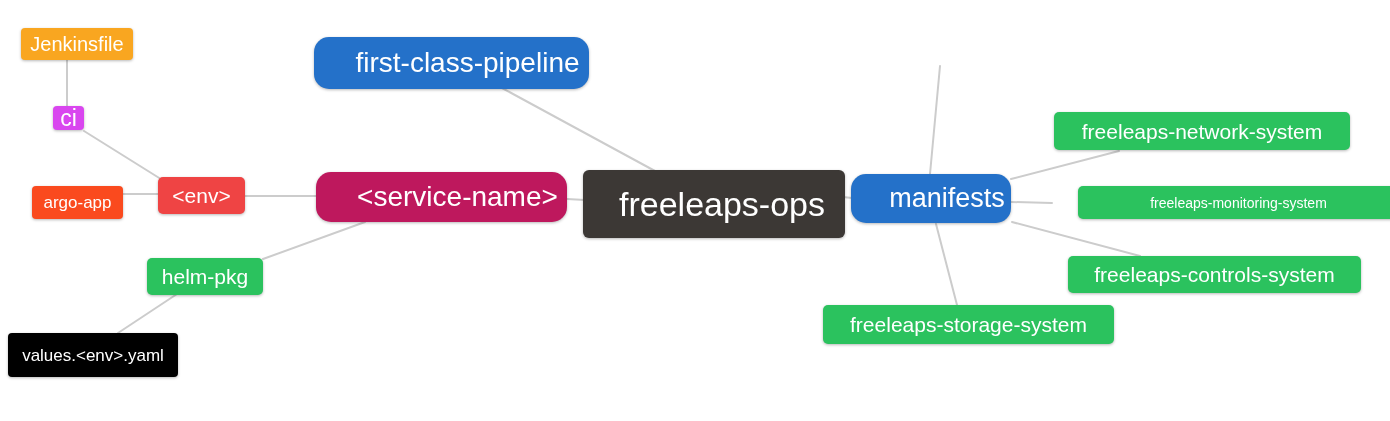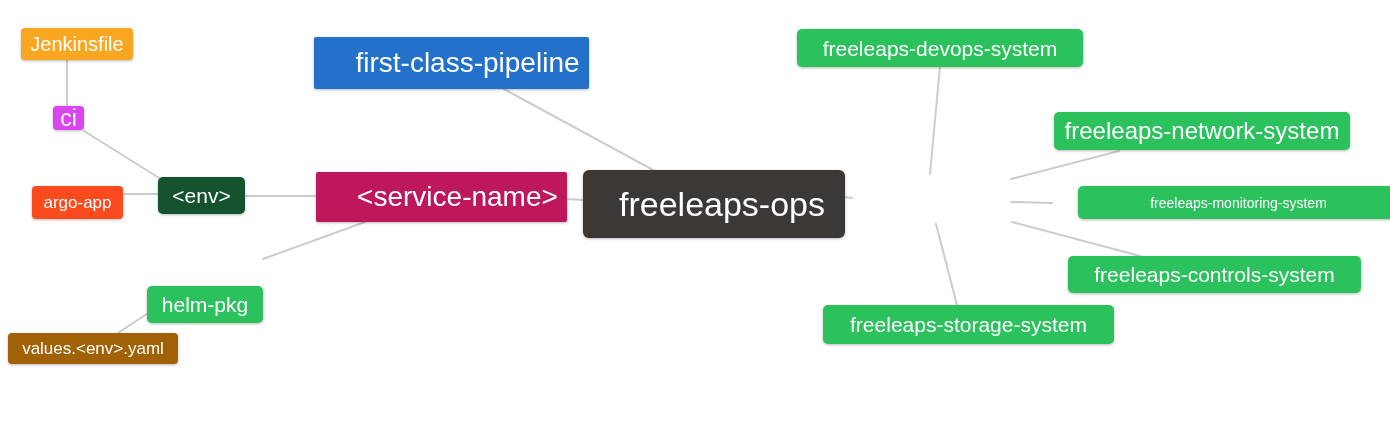--- a/index.html
+++ b/index.html
@@ -30,21 +30,21 @@
     justify-content: center;
     color: #ffffff;
     white-space: nowrap;
     border-radius: 5px;
     box-shadow: 0 1px 3px rgba(0,0,0,0.28);
     cursor: pointer;
     line-height: 1;
     box-sizing: border-box;
   }
   .node.root   { border-radius: 6px; padding-left: 16px; }
-  .node.level1 { border-radius: 2px; padding-left: 32px; }
+  .node.level1 { border-radius: 15px; padding-left: 32px; }
   .node.level2 { border-radius: 5px; }
   .node.level3 { border-radius: 4px; }
   .node.level4 { border-radius: 4px; }
 </style>
 </head>
 <body>
 
 <div class="canvas" style="background: rgb(255, 255, 255);">
   <svg class="edge-layer" id="edge-layer" viewBox="0 0 1390 421" xmlns="http://www.w3.org/2000/svg">
       <line x1="67" y1="60" x2="67" y2="106" stroke="#cccccc" stroke-width="2" stroke-linecap="round"></line>
@@ -59,24 +59,24 @@
       <line x1="930" y1="174" x2="940" y2="66" stroke="#cccccc" stroke-width="2" stroke-linecap="round"></line>
       <line x1="1011" y1="179" x2="1119" y2="151" stroke="#cccccc" stroke-width="2" stroke-linecap="round"></line>
       <line x1="1011" y1="202" x2="1052" y2="203" stroke="#cccccc" stroke-width="2" stroke-linecap="round"></line>
       <line x1="1012" y1="222" x2="1140" y2="256" stroke="#cccccc" stroke-width="2" stroke-linecap="round"></line>
       <line x1="936" y1="224" x2="957" y2="305" stroke="#cccccc" stroke-width="2" stroke-linecap="round"></line>
     </svg>
 
 <div class="node root" style="left: 583px; top: 170px; width: 262px; height: 68px; font-size: 34px; background: rgb(60, 56, 53); color: rgb(255, 255, 255);">freeleaps-ops</div>
     <div class="node level1" style="left: 314px; top: 37px; width: 275px; height: 52px; font-size: 28px; background: rgb(36, 113, 201); color: rgb(255, 255, 255);">first-class-pipeline</div>
     <div class="node level1" style="left: 316px; top: 172px; width: 251px; height: 50px; font-size: 28px; background: #be185d; color: rgb(255, 255, 255);">&lt;service-name&gt;</div>
-    <div class="node level2" style="left: 158px; top: 177px; width: 87px; height: 37px; font-size: 21px; background: #14532d; color: rgb(255, 255, 255);">&lt;env&gt;</div>
-    <div class="node level2" style="left: 147px; top: 258px; width: 116px; height: 37px; font-size: 21px; background: rgb(43, 194, 94); color: rgb(255, 255, 255); margin-top: 28px;">helm-pkg</div>
-    <div class="node level2" style="left: 797px; top: 29px; width: 286px; height: 38px; font-size: 21px; background: rgb(43, 194, 94); color: rgb(255, 255, 255);">freeleaps-devops-system</div>
-    <div class="node level2" style="left: 1054px; top: 112px; width: 296px; height: 38px; font-size: 24px; background: rgb(43, 194, 94); color: rgb(255, 255, 255);">freeleaps-network-system</div>
+    <div class="node level1" style="left: 851px; top: 174px; width: 160px; height: 49px; font-size: 27px; background: rgb(36, 113, 201); color: rgb(255, 255, 255);">manifests</div>
+    <div class="node level2" style="left: 158px; top: 177px; width: 87px; height: 37px; font-size: 21px; background: #ef4444; color: rgb(255, 255, 255);">&lt;env&gt;</div>
+    <div class="node level2" style="left: 147px; top: 258px; width: 116px; height: 37px; font-size: 21px; background: rgb(43, 194, 94); color: rgb(255, 255, 255);">helm-pkg</div>
+    <div class="node level2" style="left: 1054px; top: 112px; width: 296px; height: 38px; font-size: 21px; background: rgb(43, 194, 94); color: rgb(255, 255, 255);">freeleaps-network-system</div>
     <div class="node level2" style="left: 1078px; top: 186px; width: 321px; height: 33px; font-size: 14px; background: rgb(43, 194, 94); color: rgb(255, 255, 255);">freeleaps-monitoring-system</div>
     <div class="node level2" style="left: 1060px; top: 256px; width: 293px; height: 37px; font-size: 21px; background: rgb(43, 194, 94); color: rgb(255, 255, 255); margin-left: 8px;">freeleaps-controls-system</div>
     <div class="node level2" style="left: 814px; top: 305px; width: 291px; height: 39px; font-size: 21px; background: rgb(43, 194, 94); color: rgb(255, 255, 255); margin-left: 9px;">freeleaps-storage-system</div>
     <div class="node level3" style="left: 53px; top: 106px; width: 31px; height: 24px; font-size: 23px; background: #d946ef; color: rgb(255, 255, 255);">ci</div>
     <div class="node level3" style="left: 32px; top: 186px; width: 91px; height: 33px; font-size: 17px; background: rgb(250, 74, 30); color: rgb(255, 255, 255);">argo-app</div>
-    <div class="node level3" style="left: 8px; top: 333px; width: 170px; height: 31px; font-size: 17px; background: #a16207; color: rgb(255, 255, 255);">values.&lt;env&gt;.yaml</div>
+    <div class="node level3" style="left: 8px; top: 333px; width: 170px; height: 44px; font-size: 17px; background: #000000; color: rgb(255, 255, 255);">values.&lt;env&gt;.yaml</div>
     <div class="node level4" style="left: 21px; top: 28px; width: 112px; height: 32px; font-size: 20px; background: rgb(249, 166, 32); color: rgb(255, 255, 255);">Jenkinsfile</div>
   </div>
 
 </body></html>

